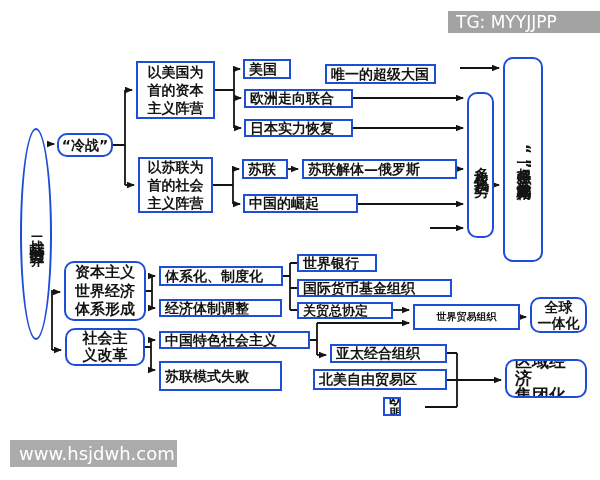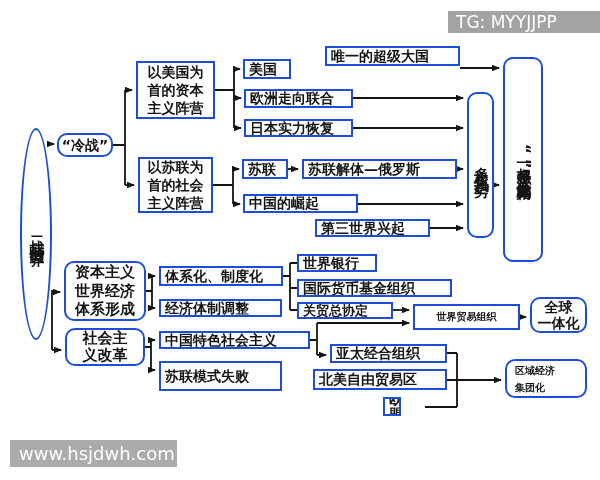--- a/index.html
+++ b/index.html
@@ -89,33 +89,32 @@
   <div class="node ctr l3" style="left:136px;top:61px;width:79px;height:58px;">以美国为
 首的资本
 主义阵营</div>
 
   <div class="node ctr l3" style="left:138px;top:157px;width:75px;height:56px;">以苏联为
 首的社会
 主义阵营</div>
 
   <div class="node rect" style="left:243px;top:59px;width:48px;height:20px;">美国</div>
 
-  <div class="node rect" style="left:325px;top:46px;width:135px;height:20px;text-align:center;">唯一的超级大国</div>
+  <div class="node rect" style="left:325px;top:64px;width:111px;height:20px;text-align:center;">唯一的超级大国</div>
 
   <div class="node rect" style="left:244px;top:89px;width:109px;height:19px;">欧洲走向联合</div>
 
   <div class="node rect" style="left:244px;top:119px;width:109px;height:18px;">日本实力恢复</div>
 
   <div class="node rect" style="left:242px;top:159px;width:46px;height:20px;">苏联</div>
 
   <div class="node rect" style="left:243px;top:194px;width:115px;height:19px;">中国的崛起</div>
 
   <div class="node rect" style="left:302px;top:159px;width:155px;height:20px;">苏联解体—俄罗斯</div>
 
-  <div class="node rect" style="left:315px;top:219px;width:115px;height:18px;">第三世界兴起</div>
 
   <div class="node round vert" style="left:467px;top:92px;width:27px;height:146px;font-size:15px;letter-spacing:4px;">多极化趋势</div>
 
   <div class="node round vert" style="left:503px;top:57px;width:40px;height:205px;font-size:15px;letter-spacing:1px;">“一超多强”的世界格局</div>
 
   <div class="node round ctr" style="left:64px;top:261px;width:82px;height:60px;font-size:15px;line-height:18.5px;">资本主义
 世界经济
 体系形成</div>
 
   <div class="node rect" style="left:159px;top:266px;width:124px;height:20px;">体系化、制度化</div>
@@ -139,20 +138,20 @@
   <div class="node rect" style="left:159px;top:331px;width:151px;height:18px;">中国特色社会主义</div>
 
   <div class="node rect" style="left:159px;top:361px;width:123px;height:30px;">苏联模式失败</div>
 
   <div class="node rect" style="left:330px;top:344px;width:117px;height:19px;">亚太经合组织</div>
 
   <div class="node rect" style="left:313px;top:369px;width:134px;height:21px;">北美自由贸易区</div>
 
   <div class="node rect" style="left:383px;top:397px;width:18px;height:19px;">欧盟</div>
 
-  <div class="node round" style="left:505px;top:359px;width:82px;height:39px;font-size:10px;line-height:17px;justify-content:flex-start;padding:0 8px;">区域经济
+  <div class="node round" style="left:505px;top:359px;width:82px;height:39px;font-size:17px;line-height:17px;justify-content:flex-start;padding:0 8px;">区域经济
 集团化</div>
 
   <div class="badge" style="left:448px;top:11px;width:152px;height:22px;background:#a3a3a3;font-size:17px;padding-left:8px;">TG: MYYJJPP</div>
 
   <div class="badge" style="left:10px;top:440px;width:158px;height:27px;background:#ababab;font-size:18px;padding-left:9px;">www.hsjdwh.com</div>
 
 </div>
 
 </body></html>

